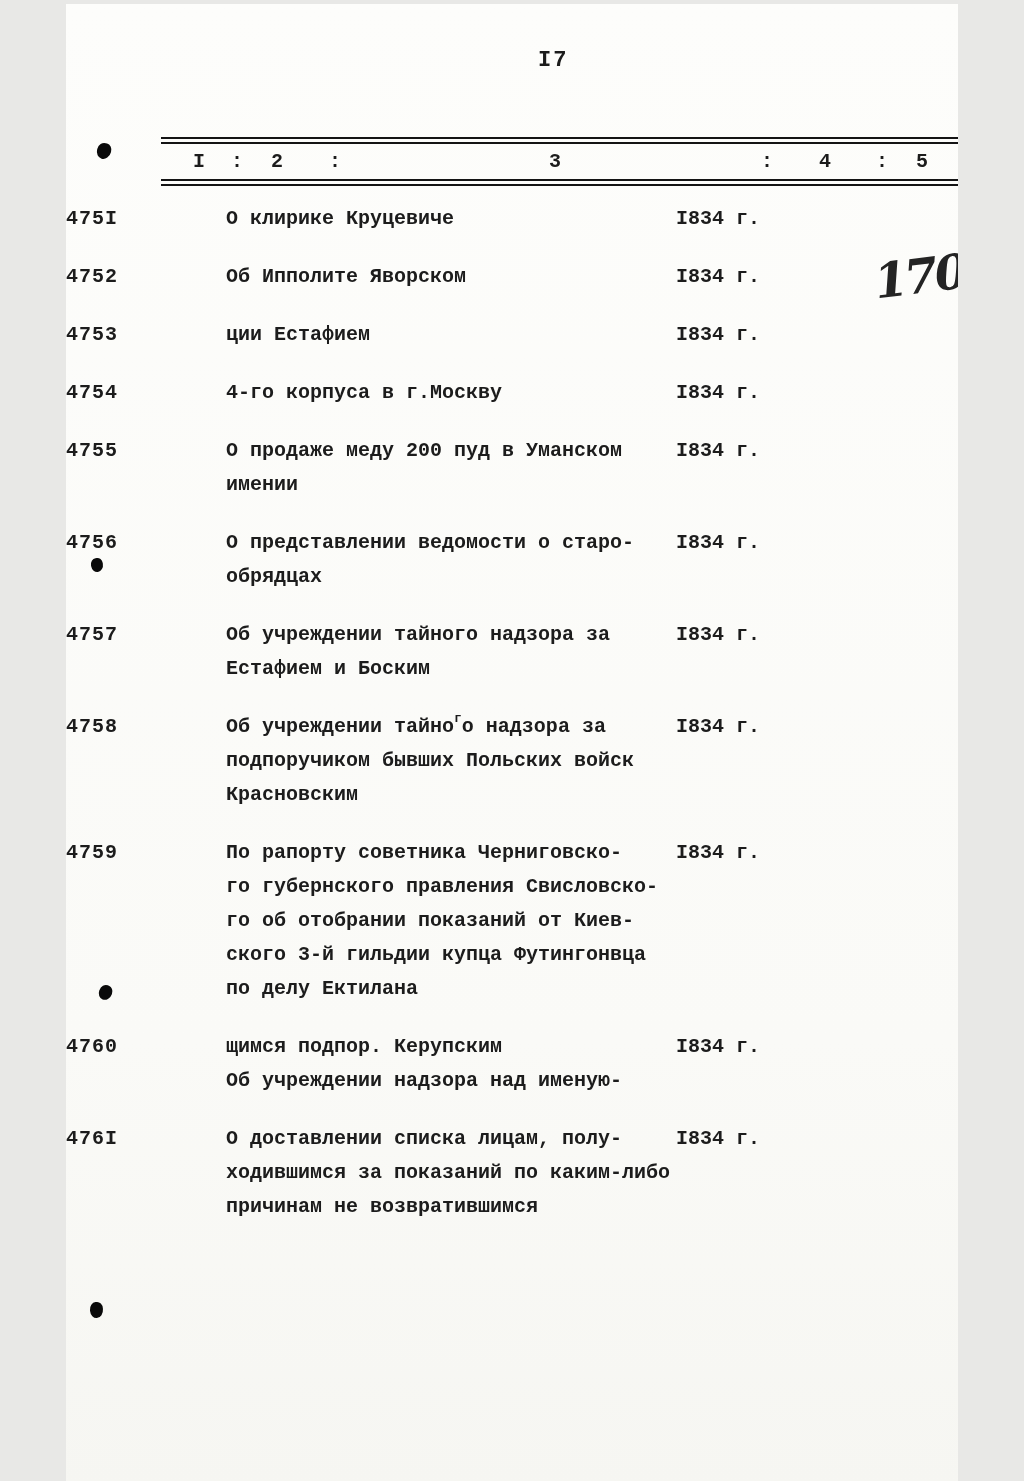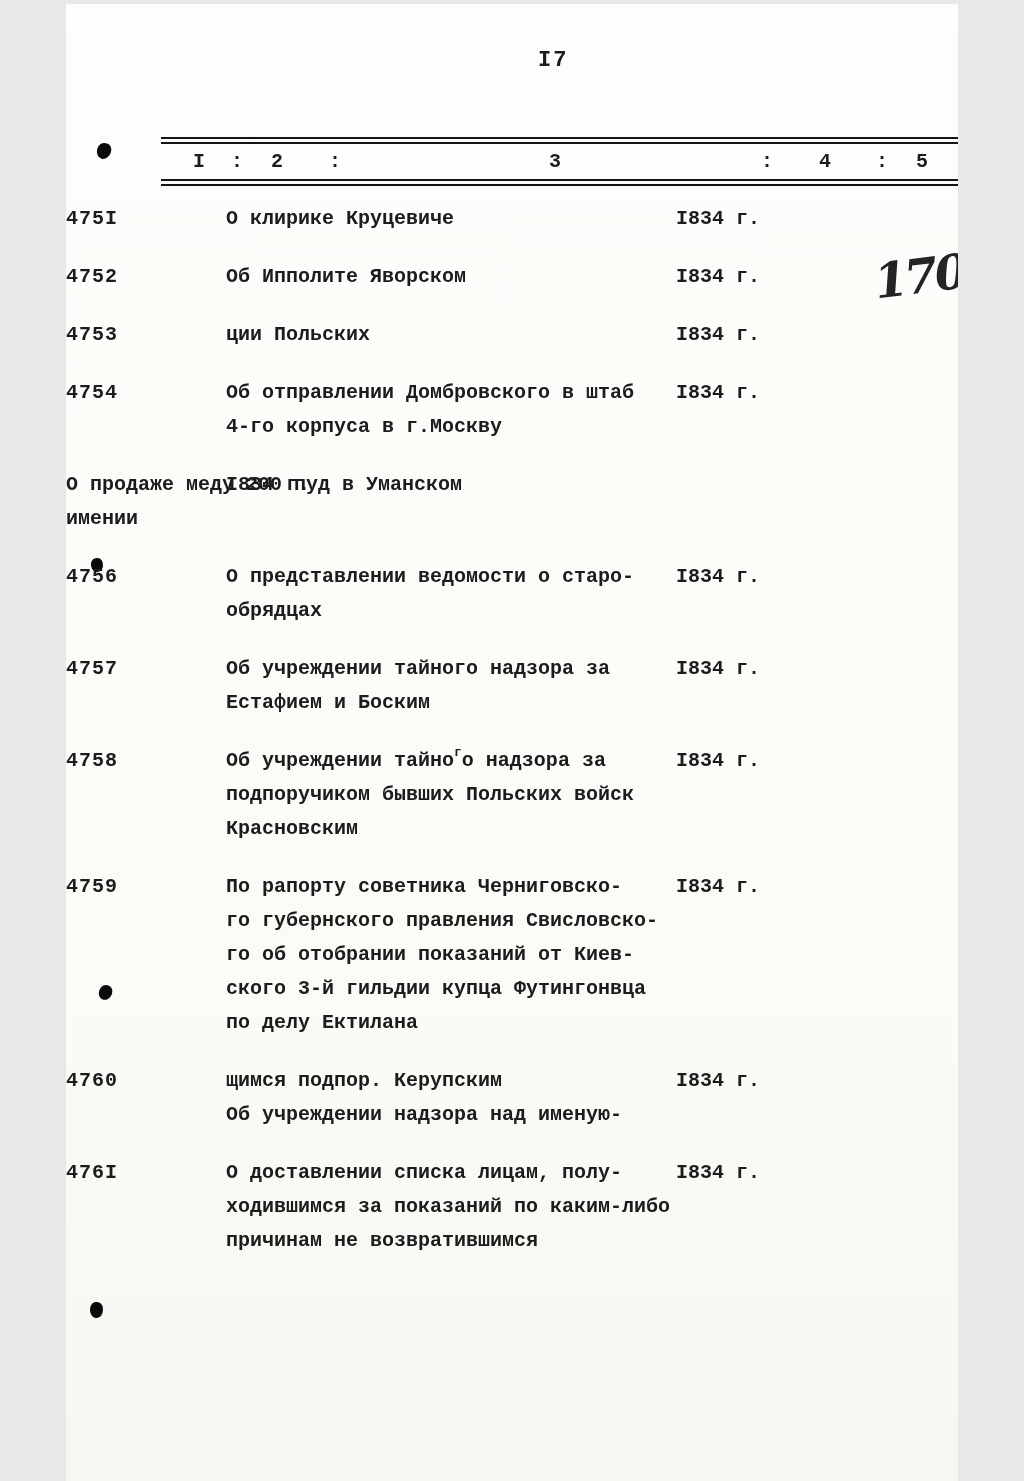--- a/index.html
+++ b/index.html
@@ -103,29 +103,30 @@
         <div class="cell-desc"><div class="desc-line">О клирике Круцевиче</div></div>
         <div class="cell-year">I834 г.</div>
       </div>
       <div class="row">
         <div class="cell-no">4752</div>
         <div class="cell-desc"><div class="desc-line">Об Ипполите Яворском</div></div>
         <div class="cell-year">I834 г.</div>
       </div>
       <div class="row">
         <div class="cell-no">4753</div>
-        <div class="cell-desc"><div class="desc-line">ции Польских</div></div>
+        <div class="cell-desc"><div class="desc-line">ции Естафием</div></div>
         <div class="cell-year">I834 г.</div>
       </div>
       <div class="row">
         <div class="cell-no">4754</div>
-        <div class="cell-desc"><div class="desc-line">Об отправлении Домбровского в штаб</div><div class="desc-line">4-го корпуса в г.Москву</div></div>
+        <div class="cell-desc"><div class="desc-line">4-го корпуса в г.Москву</div></div>
         <div class="cell-year">I834 г.</div>
       </div>
       <div class="row">
+        <div class="cell-no">4755</div>
         <div class="cell-desc"><div class="desc-line">О продаже меду 200 пуд в Уманском</div><div class="desc-line">имении</div></div>
         <div class="cell-year">I834 г.</div>
       </div>
       <div class="row">
         <div class="cell-no">4756</div>
         <div class="cell-desc"><div class="desc-line">О представлении ведомости о старо-</div><div class="desc-line">обрядцах</div></div>
         <div class="cell-year">I834 г.</div>
       </div>
       <div class="row">
         <div class="cell-no">4757</div>

